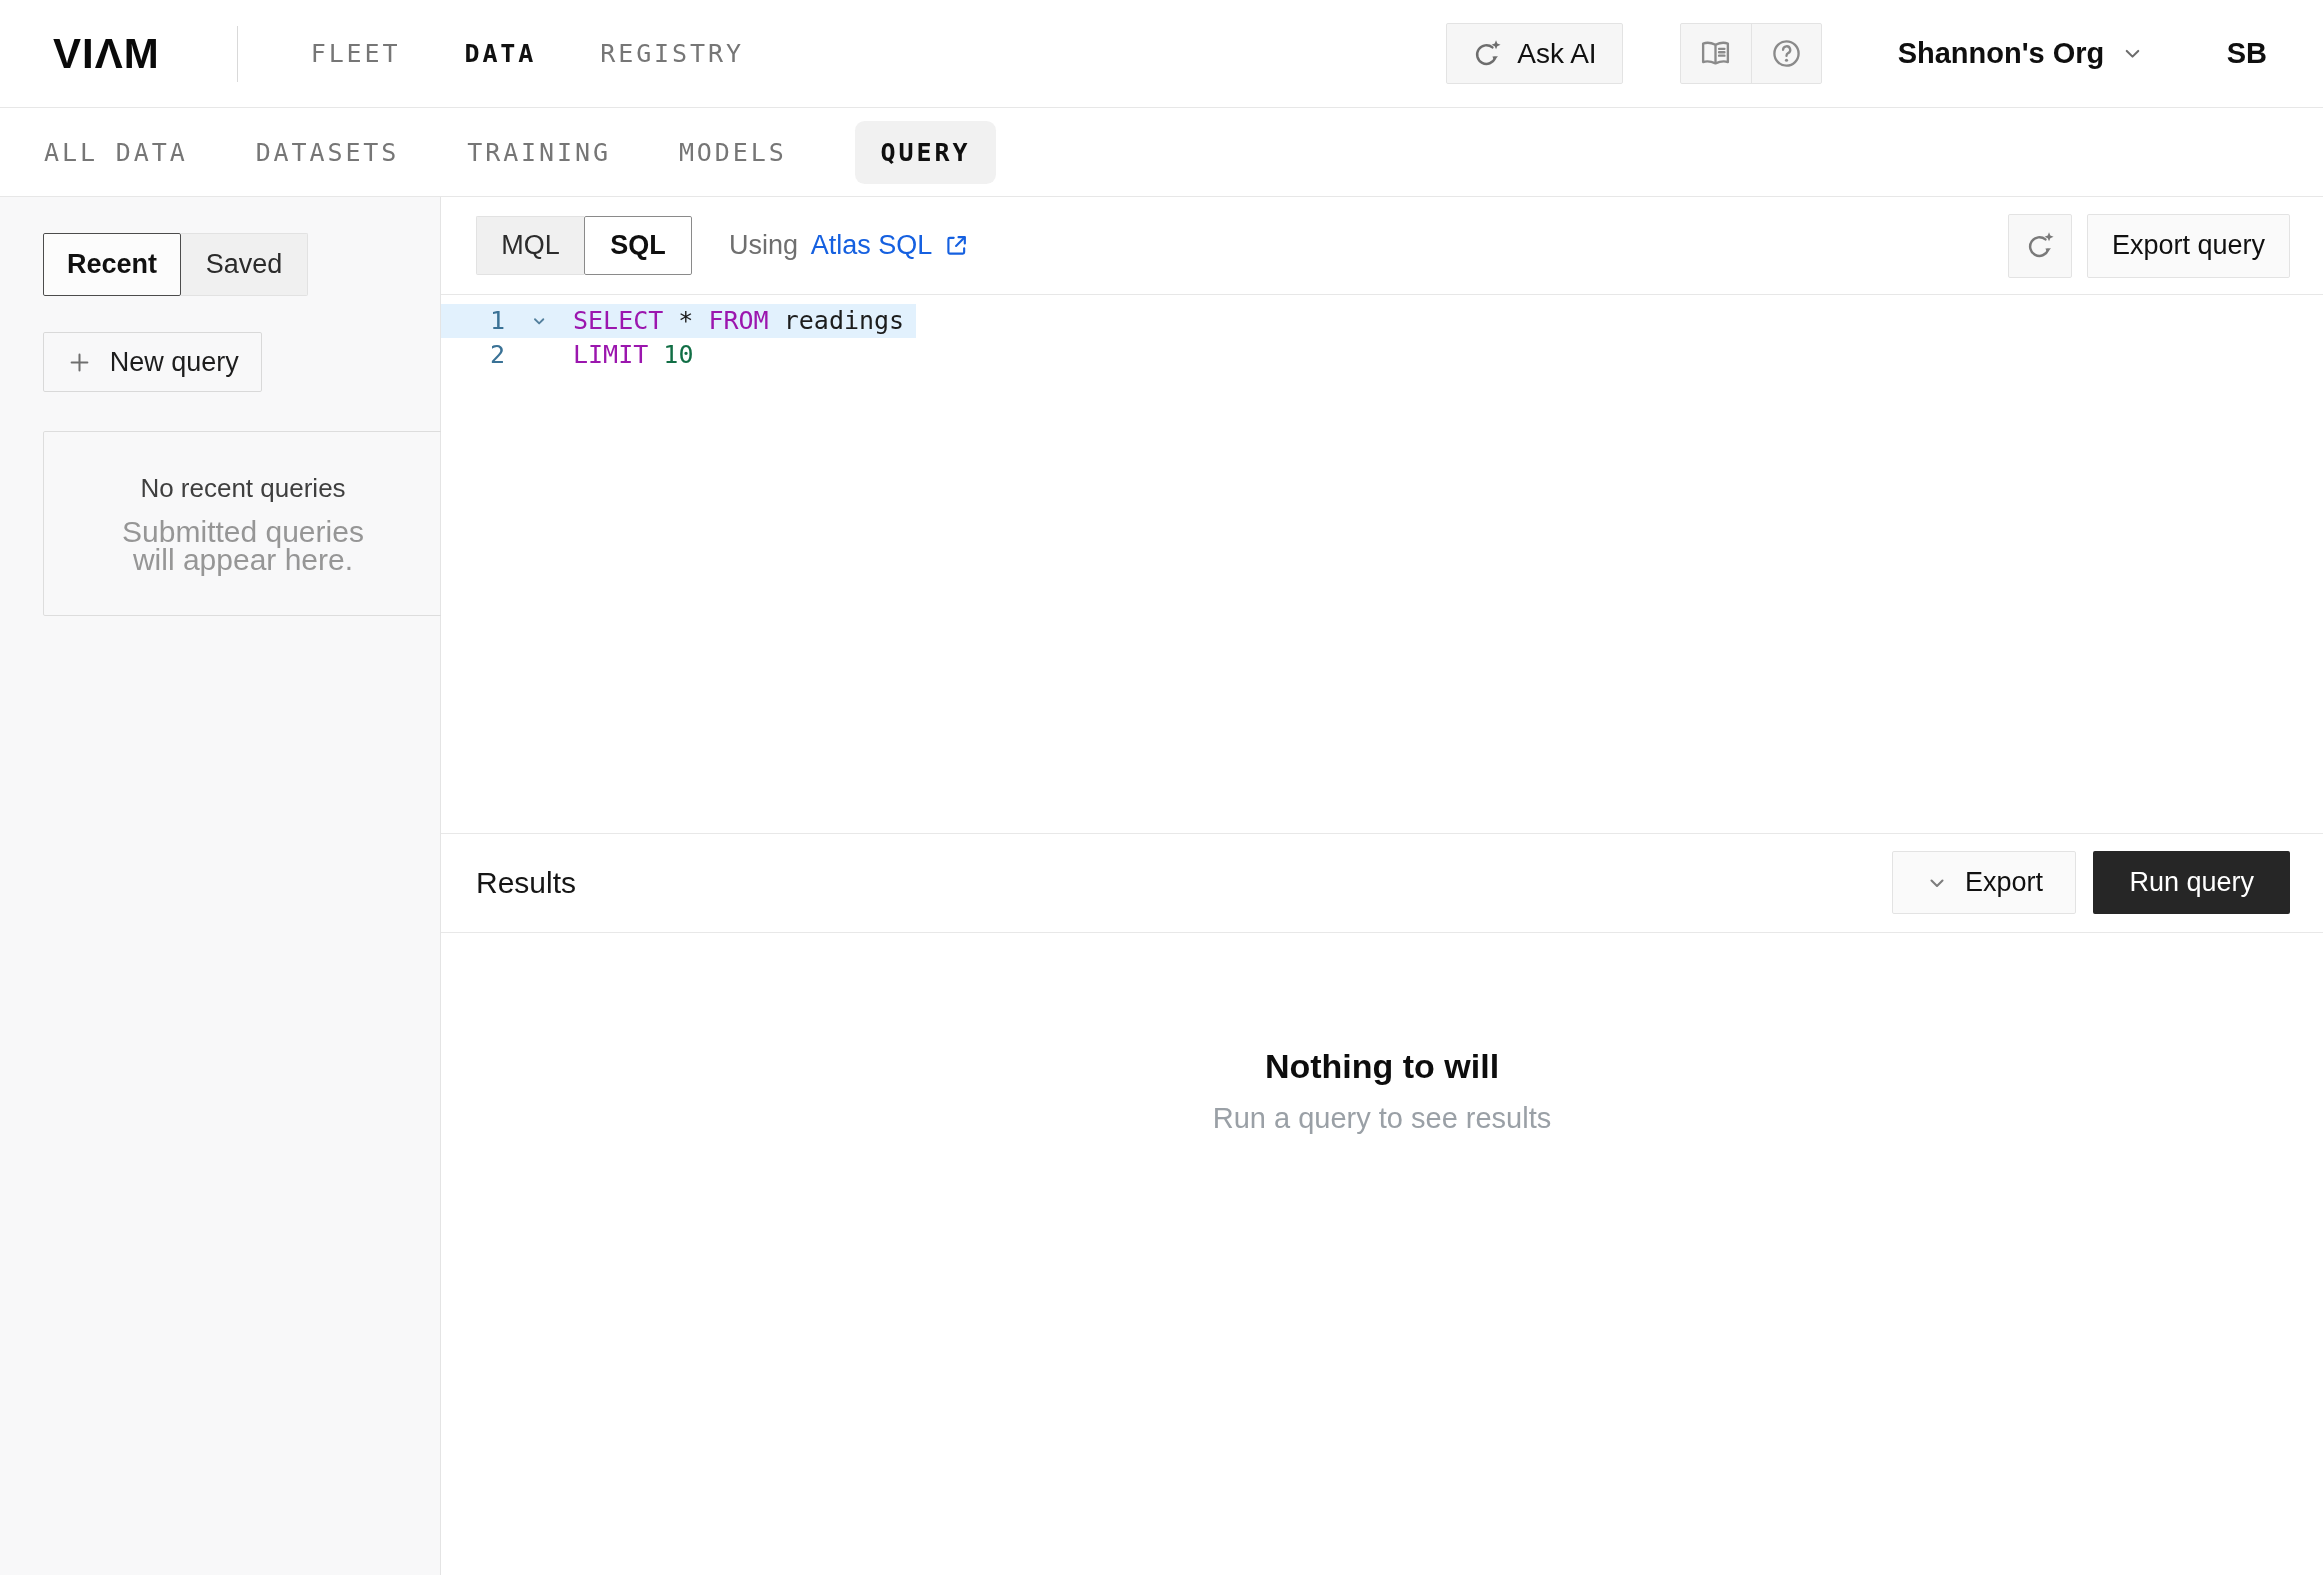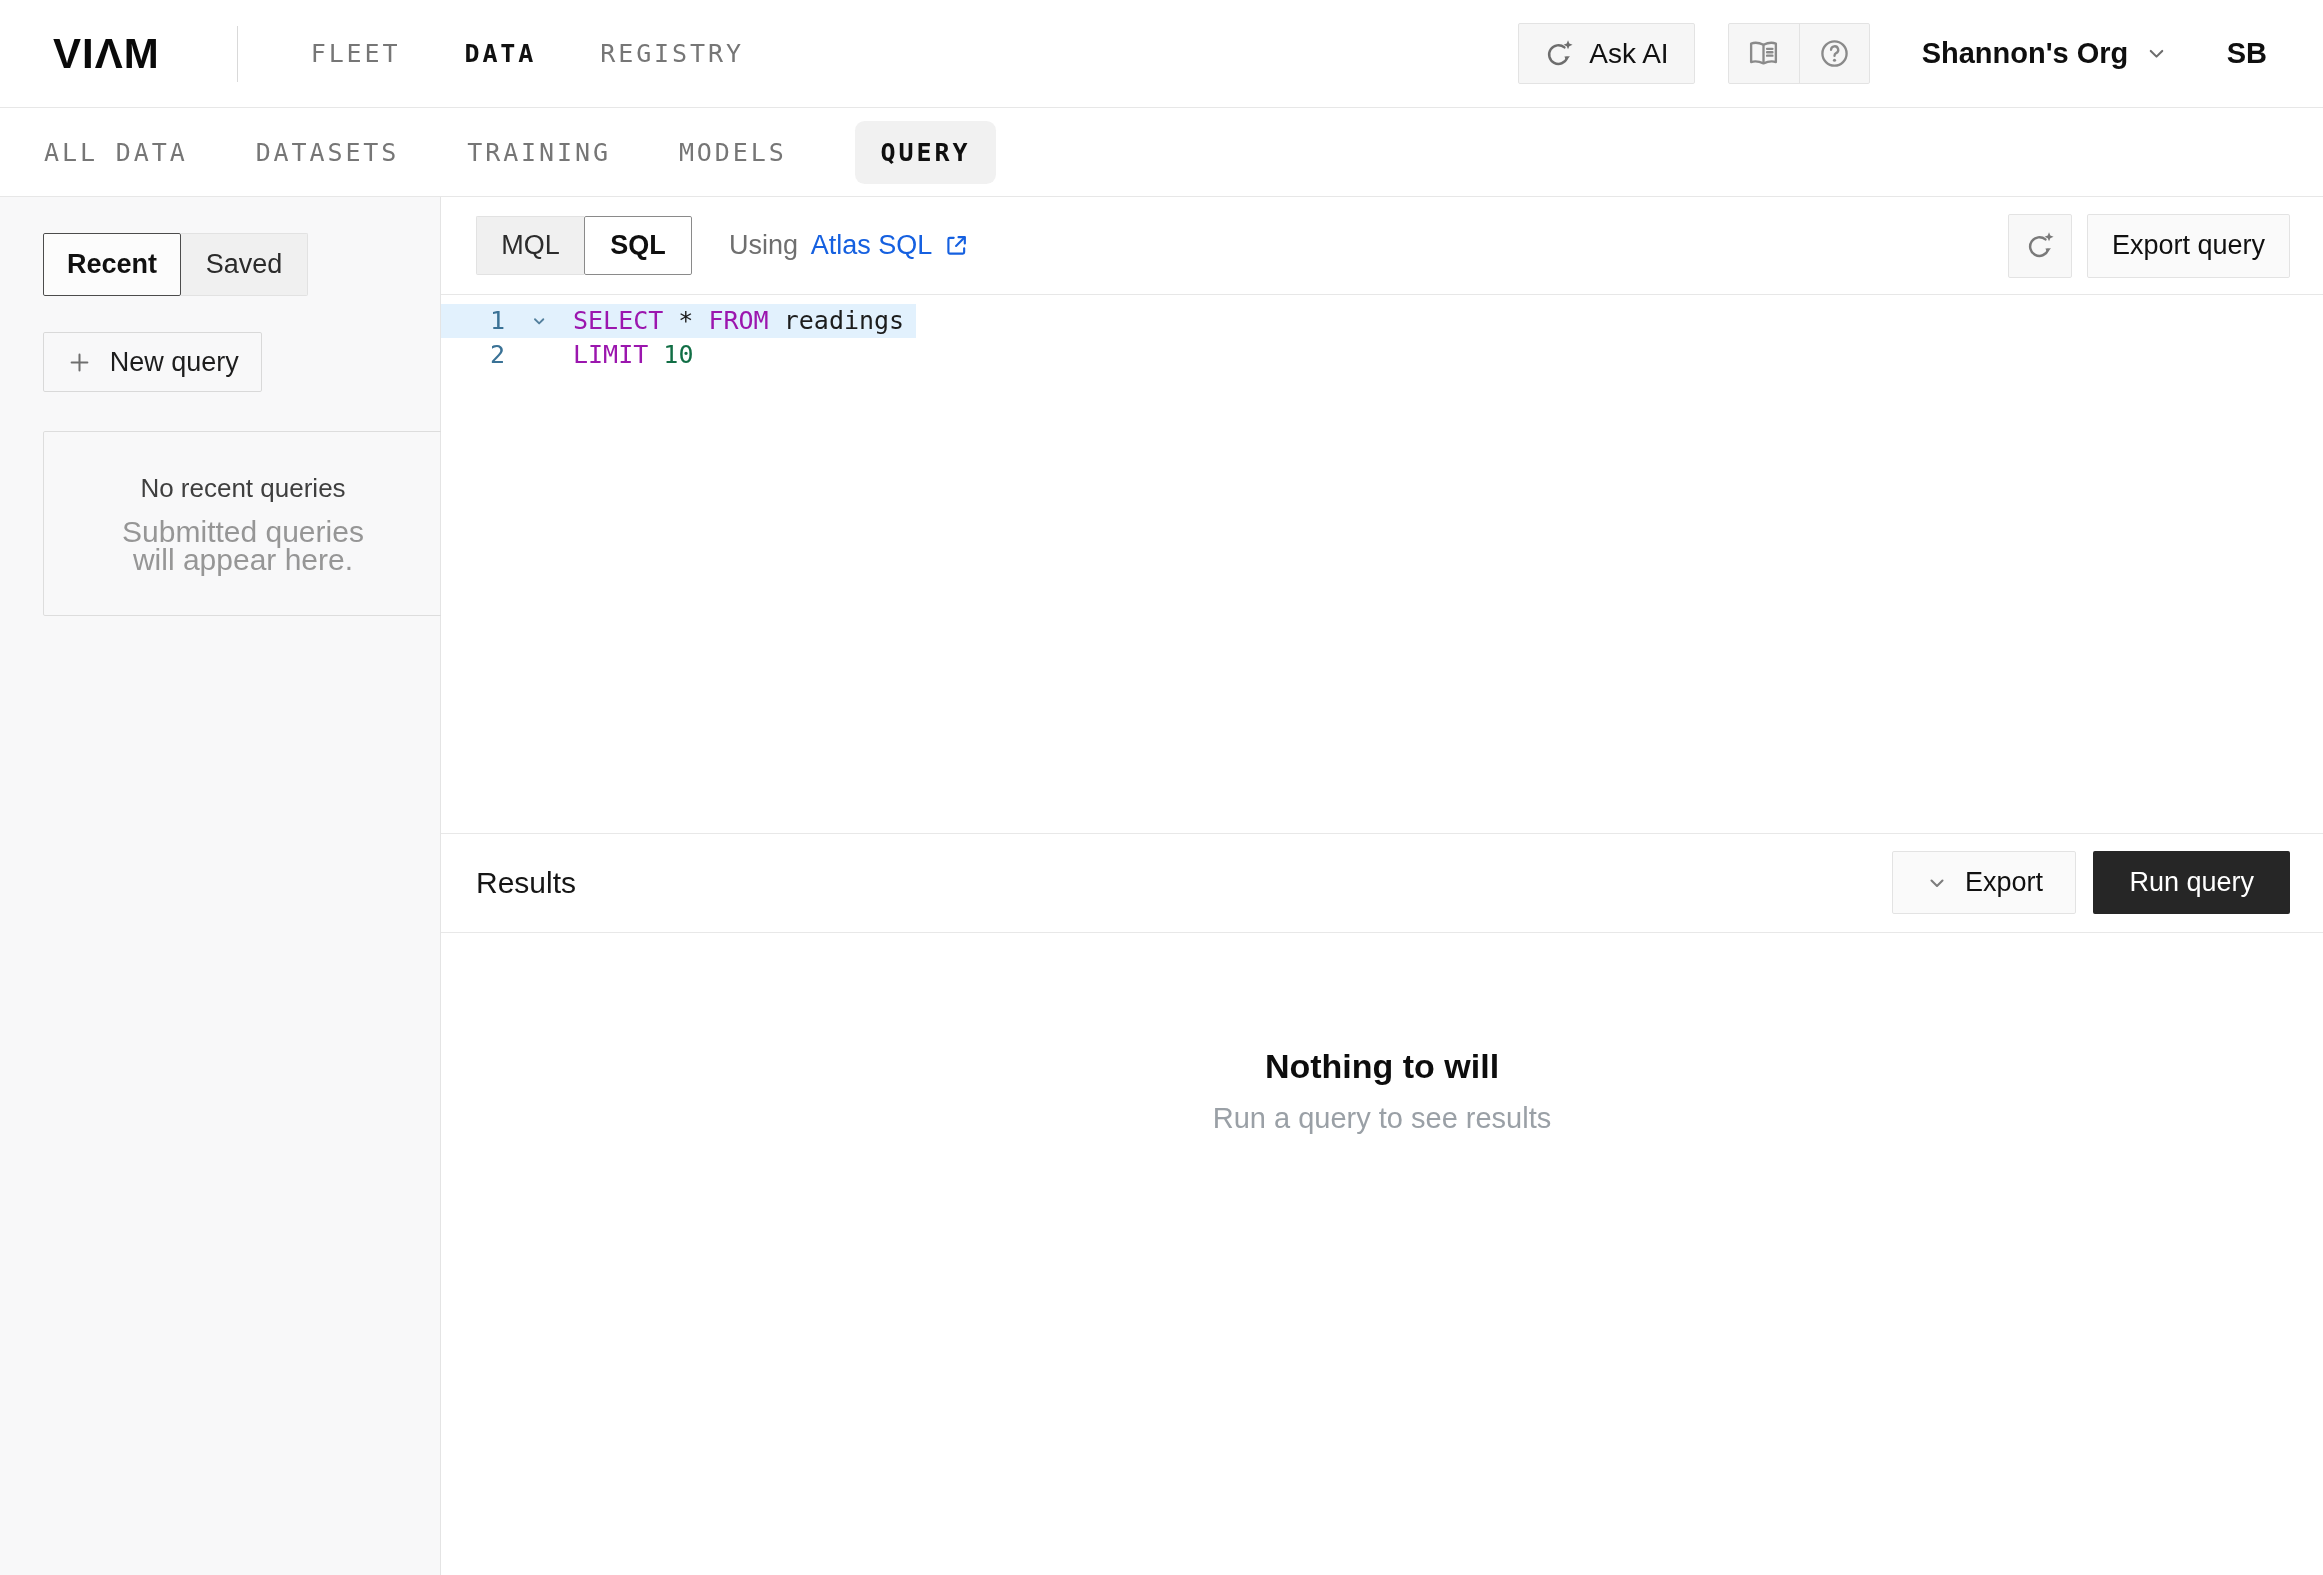--- a/index.html
+++ b/index.html
@@ -9,21 +9,21 @@
 
   
   .hdr { height:108px; flex:none; display:flex; align-items:center;
          padding:0 56px 0 53px; border-bottom:1px solid #e7e7e7; background:#fff; }
   .logo { font-size:42px; font-weight:800; letter-spacing:1px; color:#0a0a0a; transform:scaleY(1.02); }
   .hdr-divider { width:1px; height:56px; background:#d9d9d9; margin:0 0 0 77px; }
   .hdr-nav { display:flex; gap:64px; margin-left:73px; }
   .mono-nav { font-family:"DejaVu Sans Mono", monospace; font-size:25px; letter-spacing:2.9px;
               color:#767676; cursor:pointer; }
   .mono-nav.active { color:#111; font-weight:700; }
-  .hdr-right { margin-left:auto; display:flex; align-items:center; }
+  .hdr-right { margin-left:auto; display:flex; align-items:center;gap:24px; }
   .btn-ask { height:61px; padding:0 25px; display:flex; align-items:center; gap:14.5px;
              background:#f6f6f6; border:1px solid #e3e3e3; border-radius:1.9px;
              font-size:28px; color:#111; cursor:pointer; }
   .btn-ask .ico { color:#6d6d6d; display:flex; }
   .icon-group { display:flex; margin-left:33px; border:1px solid #e3e3e3; border-radius:1.9px;
                 background:#f6f6f6; height:61px; }
   .icon-cell { width:70px; display:flex; align-items:center; justify-content:center;
                color:#8a8a8a; cursor:pointer; }
   .icon-cell + .icon-cell { border-left:1px solid #e3e3e3; }
   .org { margin-left:52px; display:flex; align-items:center; gap:15.4px; font-size:29px;

